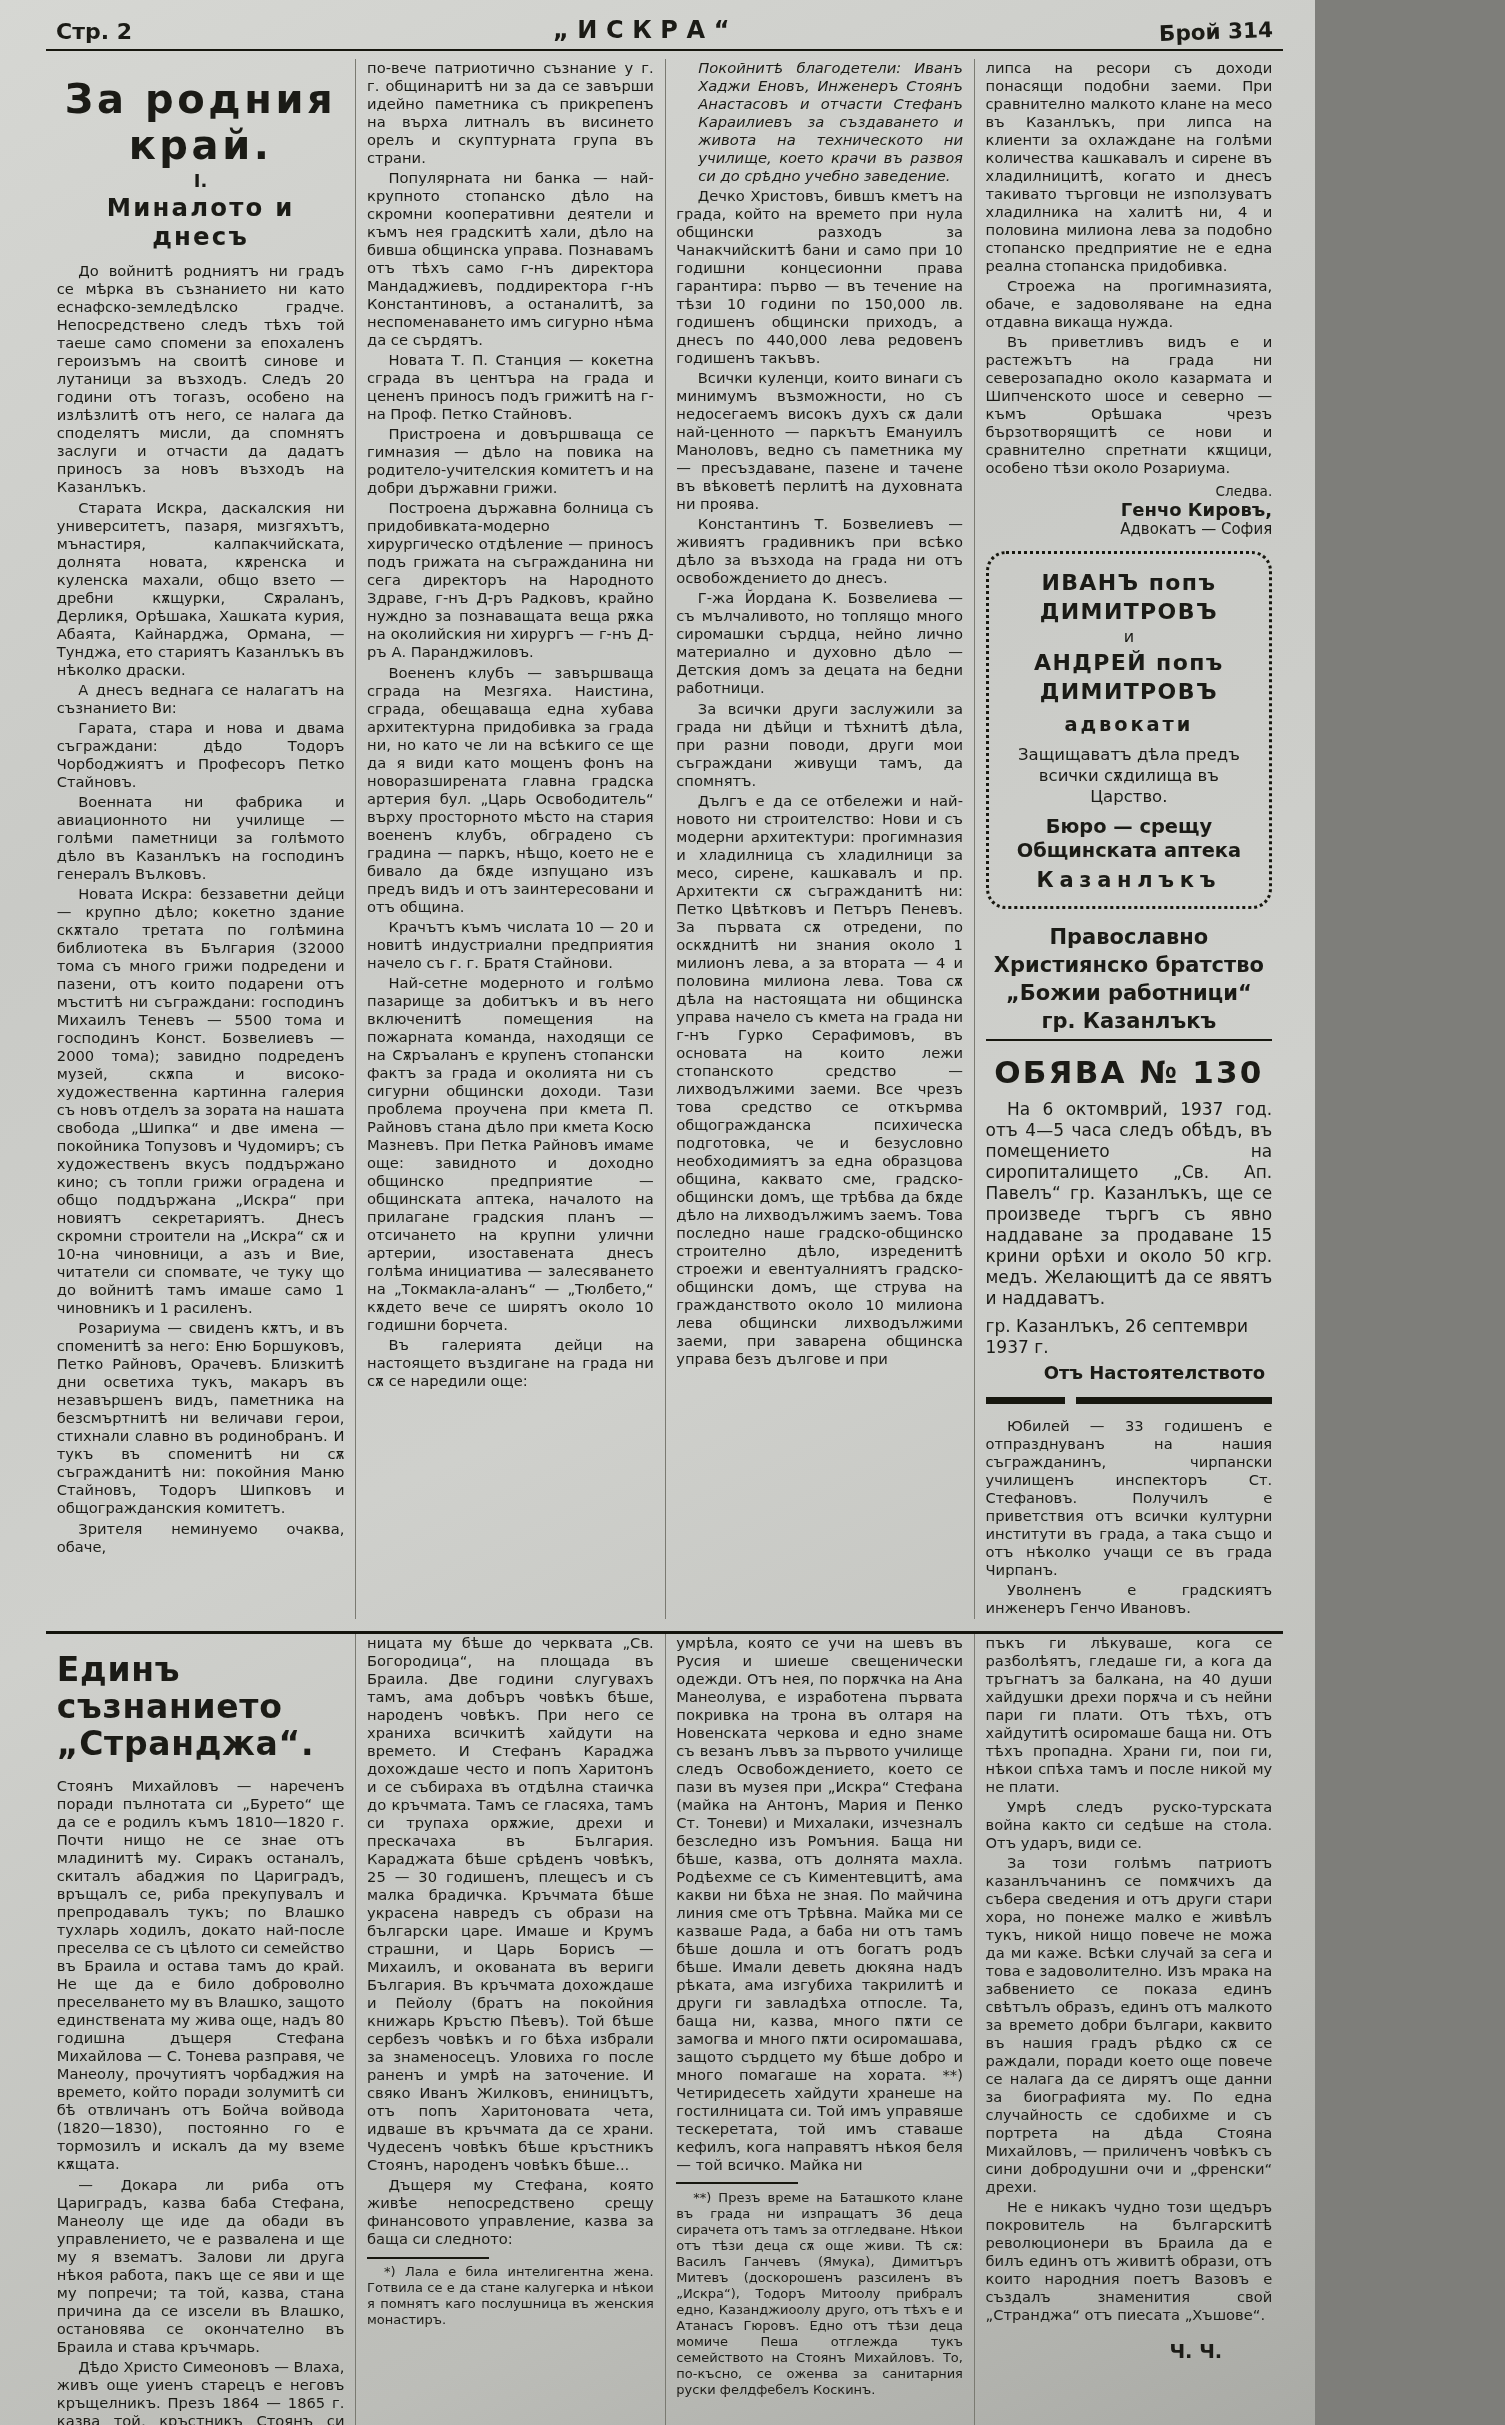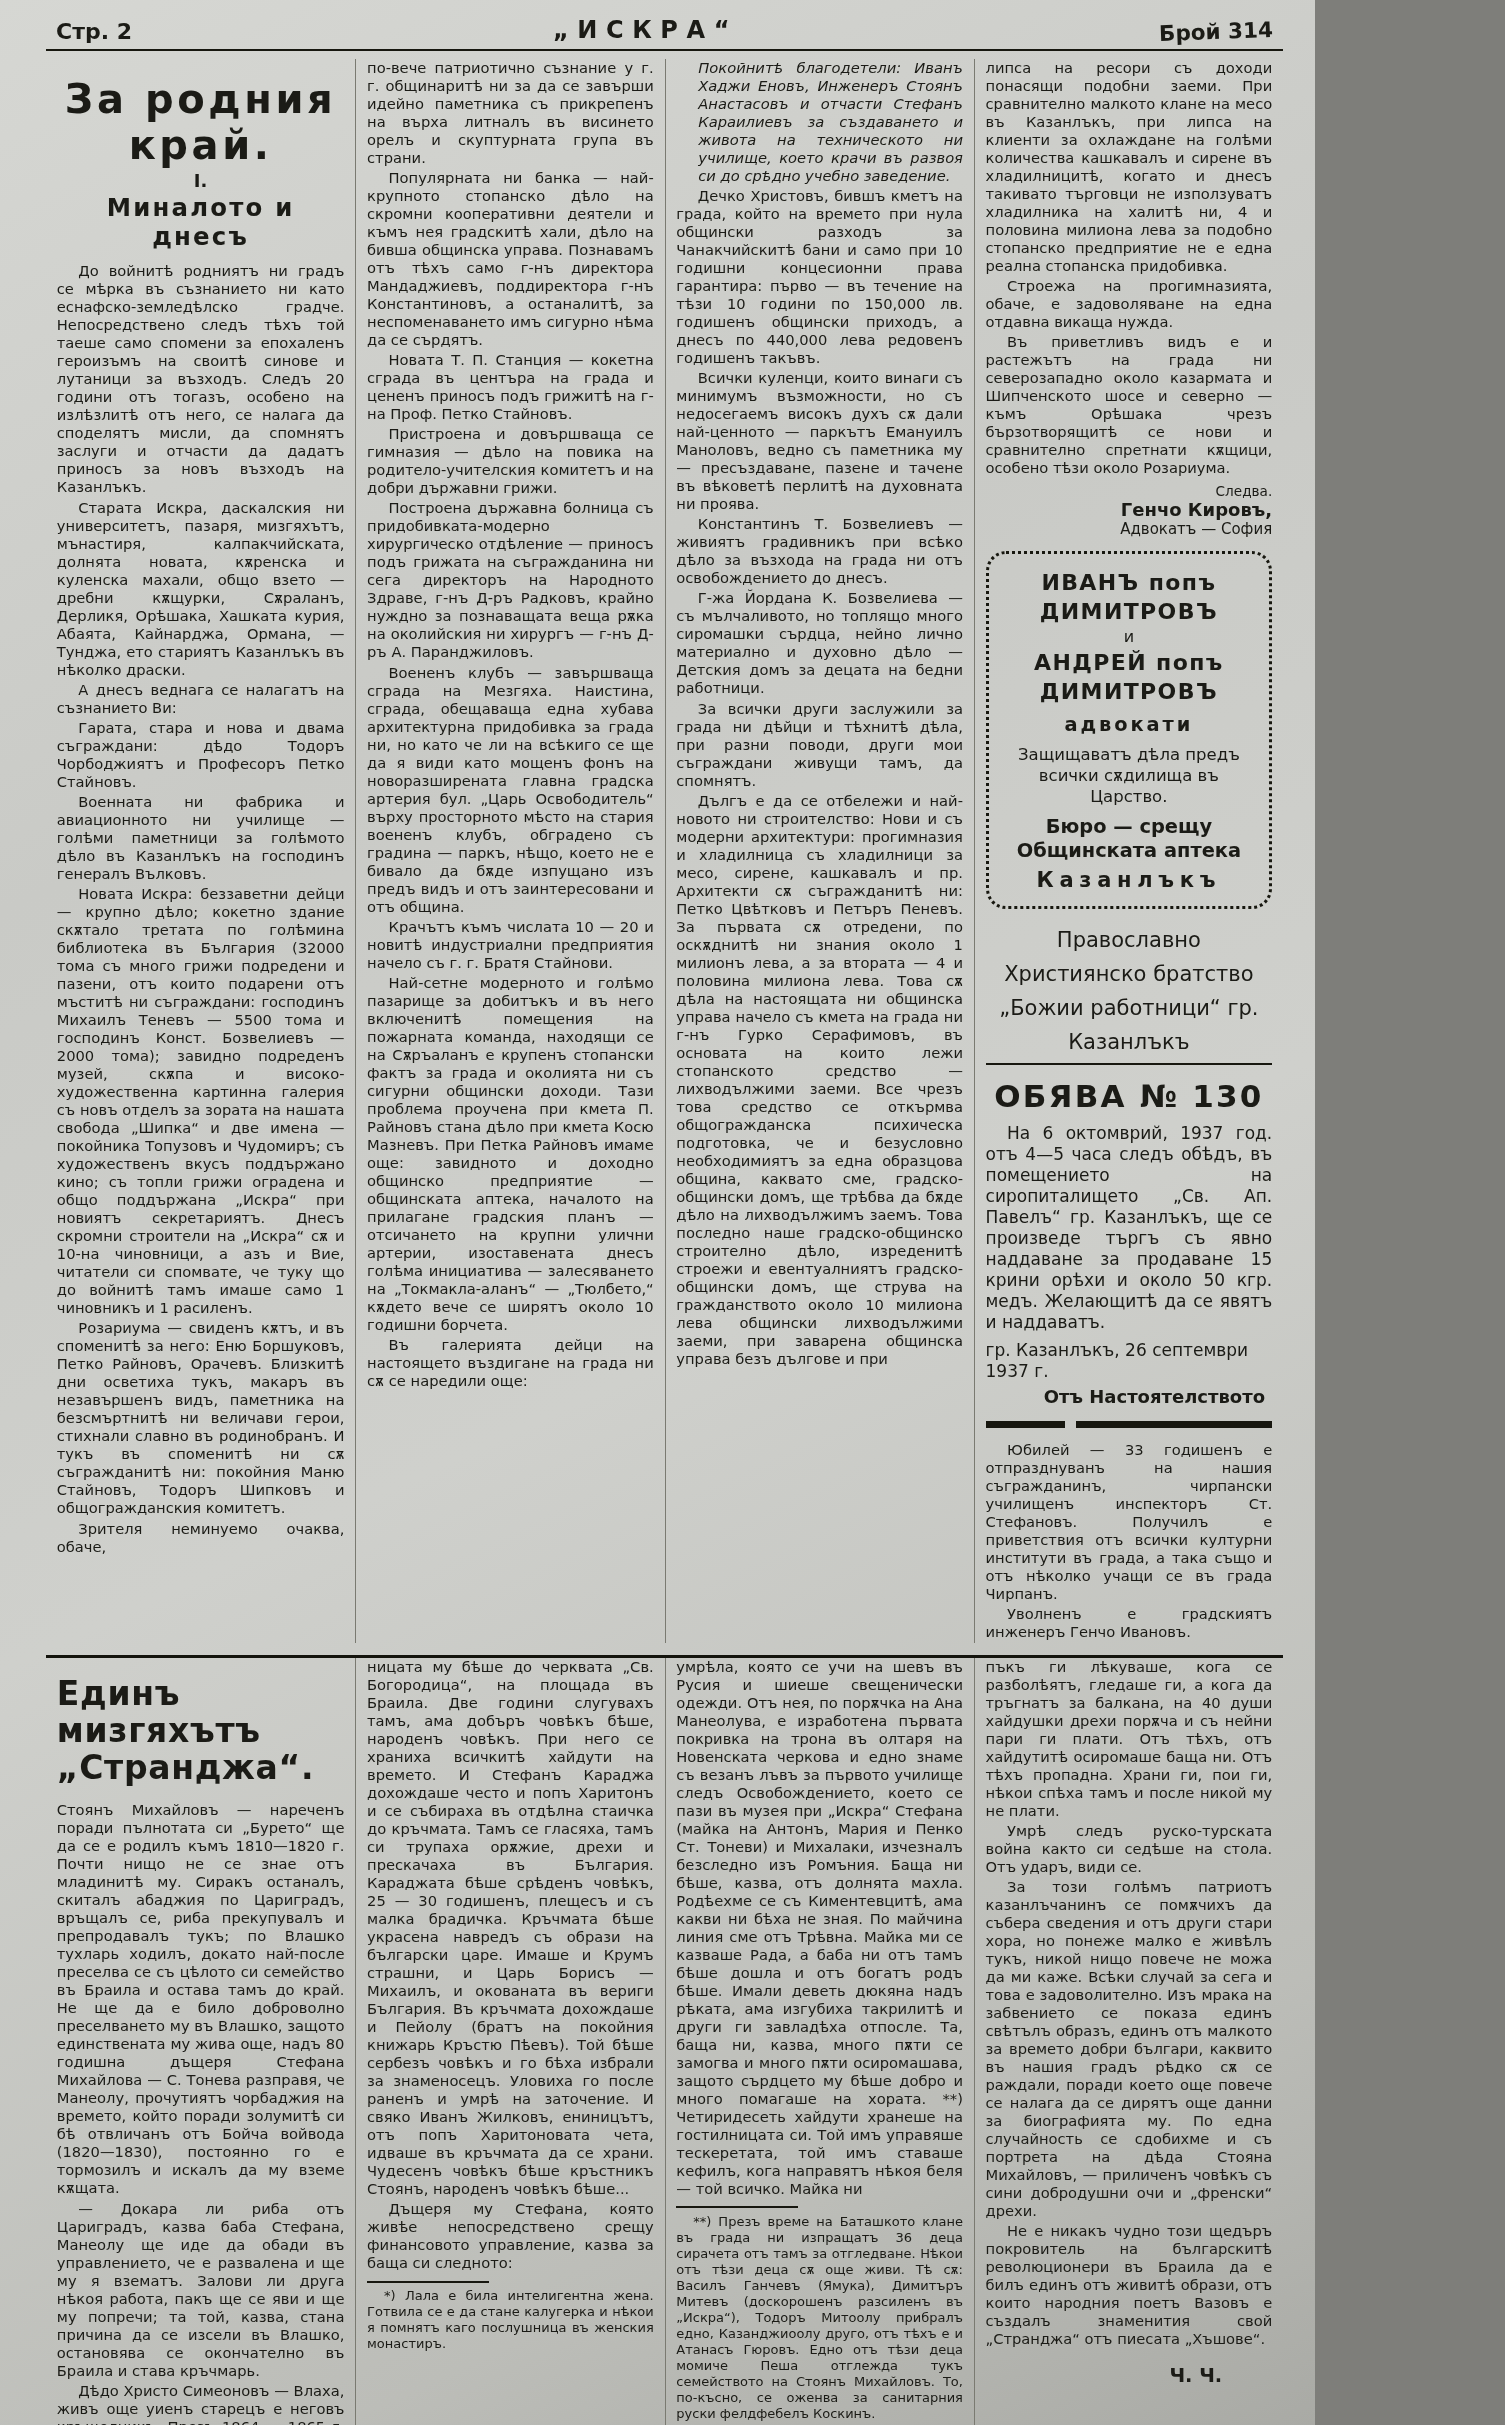--- a/index.html
+++ b/index.html
@@ -26,21 +26,21 @@
   .sig-followup{text-align:right;font-size:13.6px;margin:0;}
   .sig-name{text-align:right;font-weight:bold;font-size:18px;margin:0;}
   .sig-role{text-align:right;font-size:15px;margin:0;}
   .ad-box{border:3.6px dotted #17170f;border-radius:20px;padding:14.3px 10px;text-align:center;margin:13px 0 14.3px;}
   .ad-name{font-size:22px;font-weight:bold;letter-spacing:1.4px;line-height:29px;}
   .ad-conj{font-size:16px;margin:1.4px 0;}
   .ad-sub{font-size:19.4px;font-weight:bold;margin:7.2px 0 8.6px;letter-spacing:2.9px;}
   .ad-body{font-size:16.5px;line-height:21px;margin:0 0 7.2px;}
   .ad-office{font-size:19.4px;font-weight:bold;line-height:24.4px;}
   .ad-city{font-size:21px;font-weight:bold;letter-spacing:5.7px;margin-top:4.3px;}
-  .brotherhood{text-align:center;font-weight:normal;font-size:21px;line-height:34px;margin:2.9px 0 13px;padding-bottom:3.6px;border-bottom:2.2px solid #17170f;}
+  .brotherhood{text-align:center;font-weight:bold;font-size:21px;line-height:28px;margin:2.9px 0 13px;padding-bottom:3.6px;border-bottom:2.2px solid #17170f;}
   .obyava-title{text-align:center;font-weight:bold;font-size:31px;letter-spacing:2.2px;margin:7.2px 0 8.6px;}
   .obyava-date{font-size:17px;margin:7.2px 0 4.3px;text-indent:0;text-align:left;}
   .obyava-sig{text-align:right;font-weight:bold;font-size:18px;margin:2.9px 7.2px 0 0;}
   .bar-divider{display:flex;gap:11.5px;align-items:center;margin:14.3px 0 13px;}
   .bar-seg1{height:6.5px;background:#17170f;width:79px;}
   .bar-seg2{height:6.5px;background:#17170f;flex:1;}
   .band-rule{border-top:3.6px solid #14140d;margin:11.5px 0 0;}
   .a2-title{font-size:33px;font-weight:bold;line-height:1.12;margin:18.6px 0 14.3px;letter-spacing:0.7px;}
   .footnote-sep{width:122px;border-top:2.2px solid #17170f;margin:8.6px 0 5.7px;}
   .footnote .para{font-size:13px;line-height:16px;text-indent:17px;}
@@ -148,21 +148,21 @@
         </div>
     </div>
   </div>
 
   <div class="band-rule"></div>
 
   <div class="cols cols-bottom">
 
     <div class="col">
       <div class="a2-title">
-        <div>Единъ мизгяхътъ</div>
+        <div>Единъ съзнанието</div>
         <div>„Странджа“.</div>
       </div>
       <div>
           <p class="para noind">Стоянъ Михайловъ — нареченъ поради пълнотата си „Бурето“ ще да се е родилъ къмъ 1810—1820 г. Почти нищо не се знае отъ младинитѣ му. Сиракъ останалъ, скиталъ абаджия по Цариградъ, връщалъ се, риба прекупувалъ и препродавалъ тукъ; по Влашко тухларь ходилъ, докато най-после преселва се съ цѣлото си семейство въ Браила и остава тамъ до край. Не ще да е било доброволно преселването му въ Влашко, защото единствената му жива още, надъ 80 годишна дъщеря Стефана Михайлова — С. Тонева разправя, че Манеолу, прочутиятъ чорбаджия на времето, който поради золумитѣ си бѣ отвличанъ отъ Бойча войвода (1820—1830), постоянно го е тормозилъ и искалъ да му вземе кѫщата.</p>
           <p class="para ">— Докара ли риба отъ Цариградъ, казва баба Стефана, Манеолу ще иде да обади въ управлението, че е развалена и ще му я взематъ. Залови ли друга нѣкоя работа, пакъ ще се яви и ще му попречи; та той, казва, стана причина да се изсели въ Влашко, остановява се окончателно въ Браила и става кръчмарь.</p>
           <p class="para ">Дѣдо Христо Симеоновъ — Влаха, живъ още уиенъ старецъ е неговъ кръщелникъ. Презъ 1864 — 1865 г. казва той, кръстникъ Стоянъ си дойде въ Казанлъкъ и ме взе съ себе си за да му слугувамъ въ дюкяна. Тогава бѣхъ 13—14 годишно момче. Кръчмата и гостил-</p>
         </div>
     </div>
 
     <div class="col">

